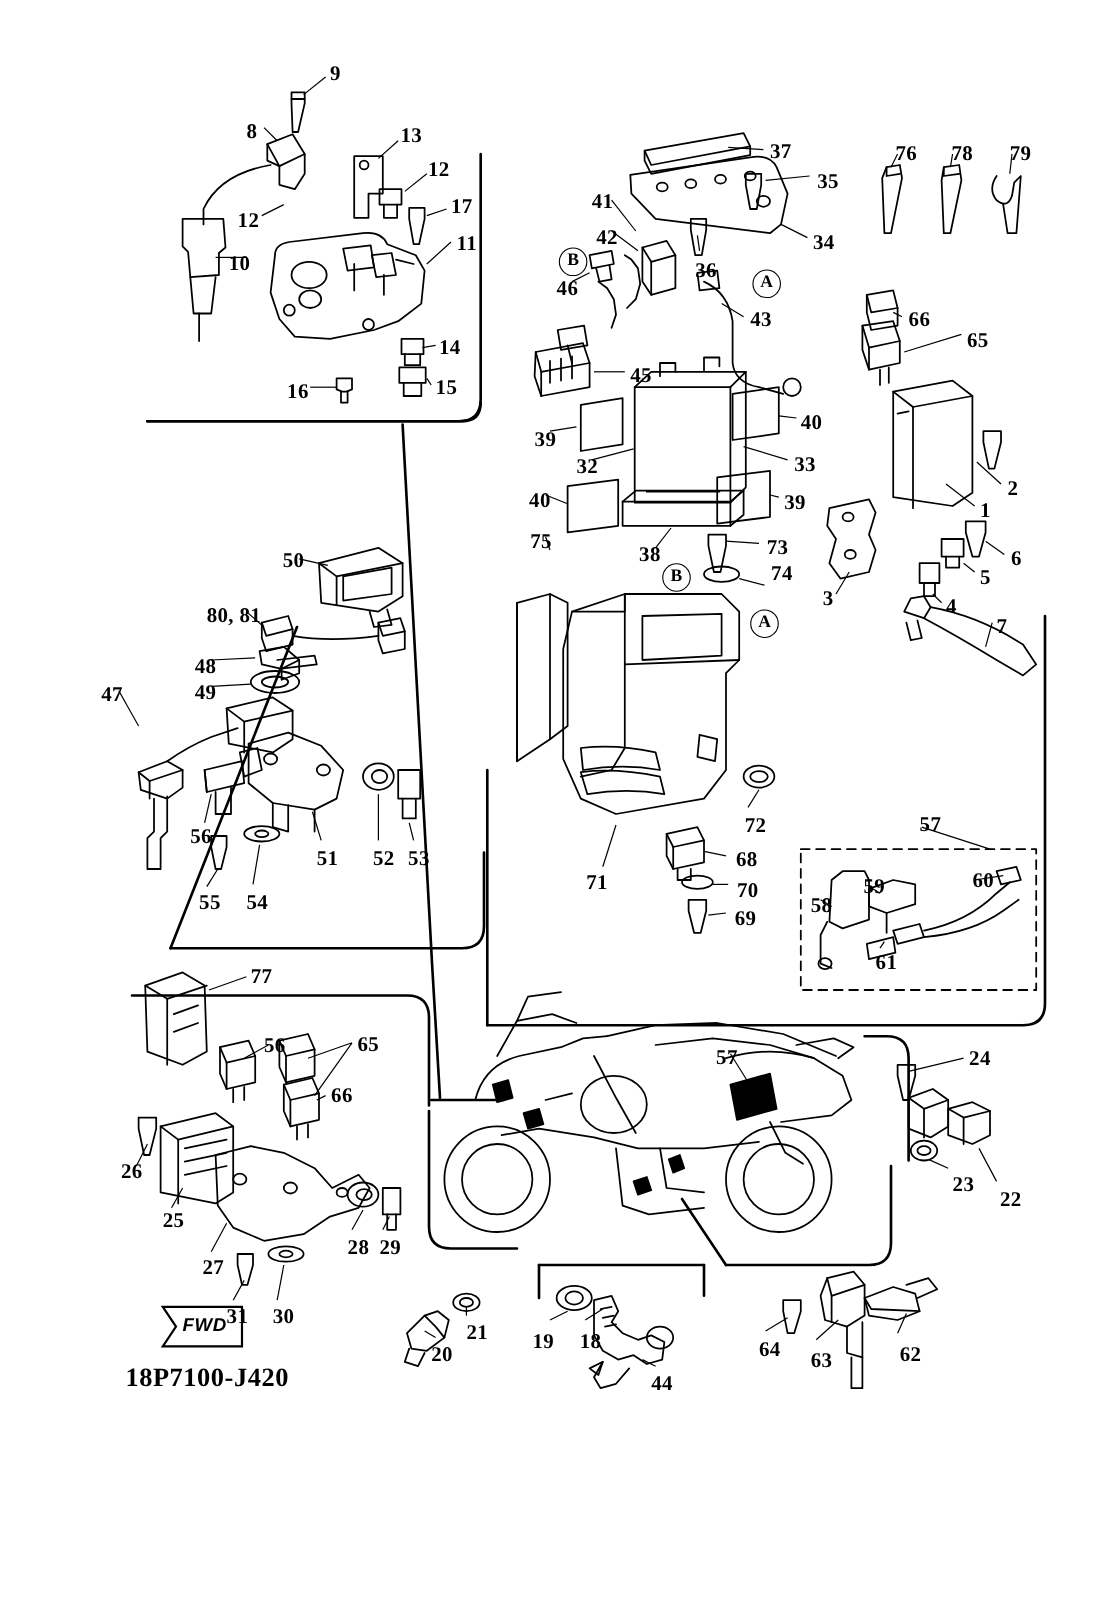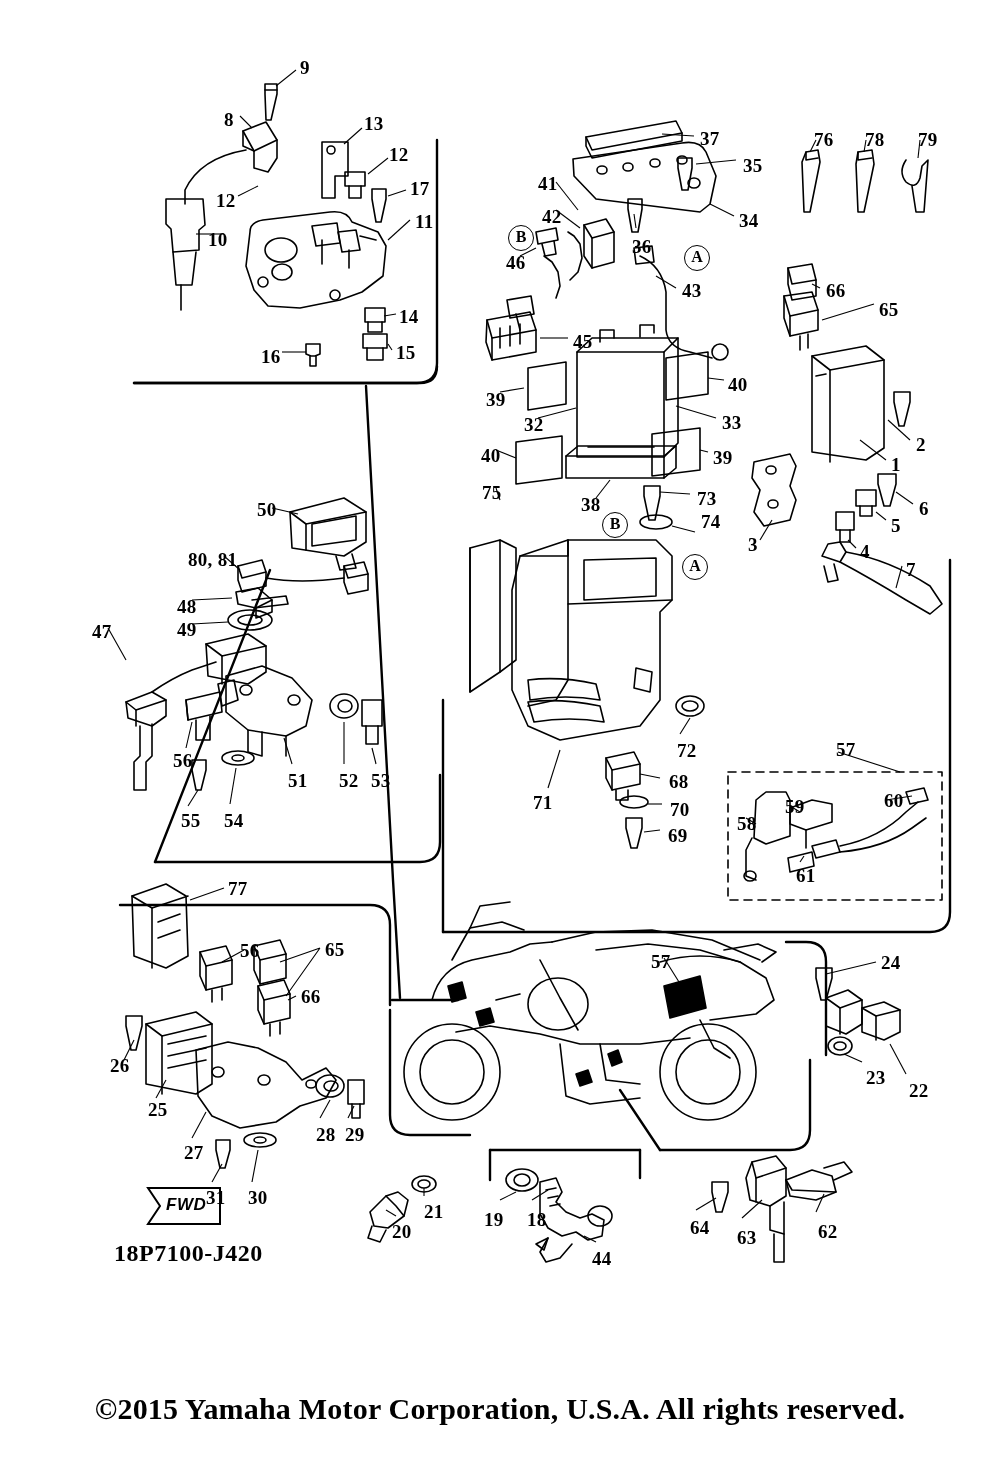--- a/index.html
+++ b/index.html
@@ -625,14 +625,13 @@
       <div class="callout" style="left: 592px; top: 1249px;">44</div>
       <div class="callout" style="left: 690px; top: 1218px;">64</div>
       <div class="callout" style="left: 737px; top: 1228px;">63</div>
       <div class="callout" style="left: 818px; top: 1222px;">62</div>
       <div class="circ-letter" style="left: 508px; top: 225px;">B</div>
       <div class="circ-letter" style="left: 684px; top: 245px;">A</div>
       <div class="circ-letter" style="left: 602px; top: 512px;">B</div>
       <div class="circ-letter" style="left: 682px; top: 554px;">A</div>
     </div>
 
-  <div id="copyright">©2015 Yamaha Motor Corporation, U.S.A. All rights reserved.</div>
 </div>
 
 </body></html>

